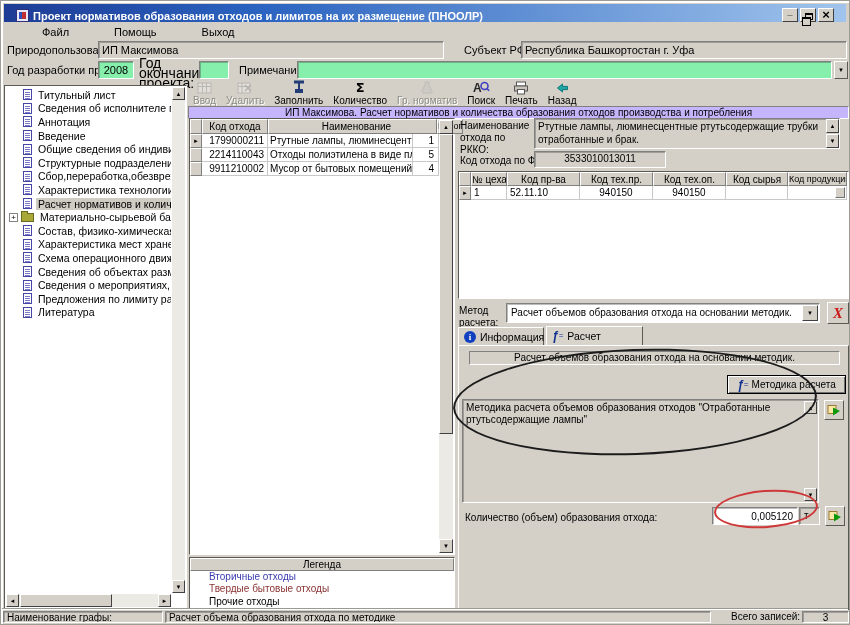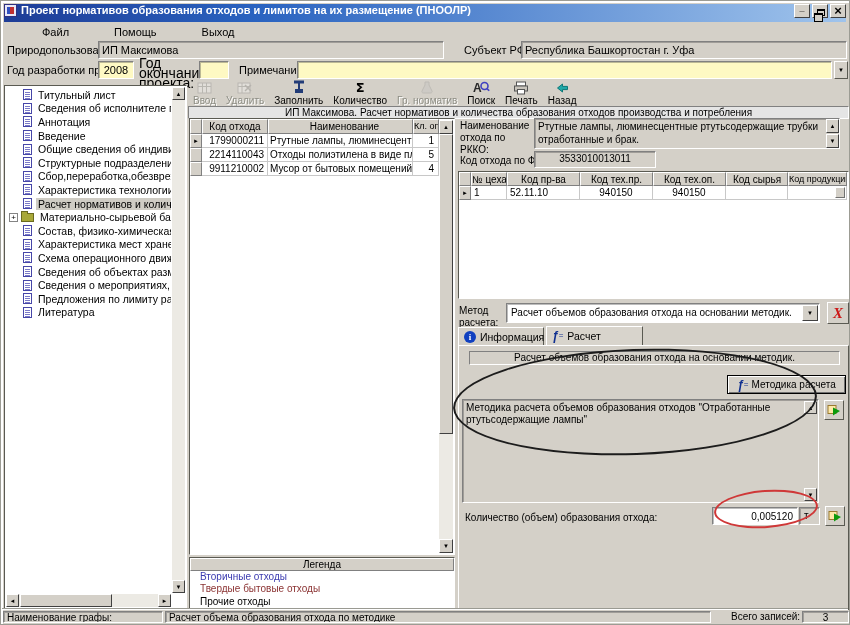--- a/index.html
+++ b/index.html
@@ -3,27 +3,27 @@
 <meta charset="utf-8">
 <style>
   * { margin:0; padding:0; box-sizing:border-box; }
   html,body { width:850px; height:625px; }
   body { font-family:"Liberation Sans",sans-serif; font-size:11px; color:#000; background:#fff; }
   .window { position:absolute; inset:0; background:#d4d0c8; border:1px solid #9c9c94; box-shadow:inset 0 2px 0 #ffffff, inset 2px 0 0 #ffffff; overflow:hidden; }
 
   
   .raised  { background:#d4d0c8; border:1px solid; border-color:#ffffff #5a5a52 #5a5a52 #ffffff; }
   .sunken  { background:#d4d0c8; border:1px solid; border-color:#808080 #ffffff #ffffff #808080; box-shadow:inset 1px 1px 0 rgba(64,64,64,.35); }
-  .sunken-white { background:#fef9c3; border:1px solid; border-color:#808080 #ffffff #ffffff #808080; box-shadow:inset 1px 1px 0 rgba(64,64,64,.35); }
+  .sunken-white { background:#86efac; border:1px solid; border-color:#808080 #ffffff #ffffff #808080; box-shadow:inset 1px 1px 0 rgba(64,64,64,.35); }
   .abs { position:absolute; }
 
   
   .titlebar { position:absolute; left:3px; top:3px; right:3px; height:18px;
     background:linear-gradient(90deg,#1e3c96 0%,#2a63c0 30%,#a0c4ec 100%);
-    display:flex; align-items:flex-start; padding:0 0; }
+    display:flex; align-items:flex-end; padding:0 12px; }
   .app-icon { width:13px; height:13px; flex:none; background:#e8e8f8; border:1px solid #303080; position:relative; }
   .app-icon::before { content:""; position:absolute; inset:2px; background:#c03030; border-left:3px solid #3050c0; }
   .title-text { color:#fff; font-weight:bold; font-size:11px; margin-left:4px; flex:1; white-space:nowrap; overflow:hidden; }
   .winbtn { width:16px; height:14px; margin-left:2px; flex:none; display:flex; align-items:center; justify-content:center;
     background:#d4d0c8; border:1px solid; border-color:#ffffff #404040 #404040 #ffffff; font-size:9px; font-weight:bold; }
   .ic-min::before { content:"_"; position:relative; top:-3px; }
   .ic-restore { position:relative; width:8px; height:7px; border:1px solid #000; border-top-width:2px; top:1px; left:1px; background:#d4d0c8; }
   .ic-restore::before { content:""; position:absolute; left:-4px; top:2px; width:7px; height:6px; border:1px solid #000; border-top-width:2px; background:#d4d0c8; }
   .ic-close::before { content:"×"; font-size:13px; line-height:10px; }
 
@@ -44,21 +44,21 @@
   
   .toolbar { position:absolute; left:187px; top:78px; width:661px; height:27px; display:flex; align-items:flex-start; padding-top:1px; }
   .tbtn { display:flex; flex-direction:column; align-items:center; font-size:10px; padding:0 5px; line-height:11px; }
   .tbtn .ticon { height:15px; display:flex; align-items:center; justify-content:center; }
   .tbtn.disabled { color:#8d8d84; text-shadow:1px 1px 0 #fff;align-items:center; }
   .tbtn.disabled svg, .tbtn.disabled .ticon { filter:grayscale(1) opacity(.55); }
   .sigma { font-size:13px; font-weight:bold; font-family:"DejaVu Sans",sans-serif; }
 
   .section-header { position:absolute; left:187px; top:105px; width:661px; height:13px;
     border:1px solid; border-color:#808080 #ffffff #ffffff #808080; text-align:center; font-size:10px; line-height:11px;
-    white-space:nowrap; overflow:hidden; background:#e5e5e5; }
+    white-space:nowrap; overflow:hidden; background:#c4b5fd; }
 
   
   .tree { position:absolute; left:3px; top:84px; width:183px; height:524px; background:#fff;
     border:1px solid; border-color:#5a5a52 #ffffff #ffffff #5a5a52; }
   .tree-inner { position:absolute; left:1px; top:2px; right:15px; bottom:15px; overflow:hidden; }
   .tree-row { display:flex; align-items:center; height:13.6px; white-space:nowrap; font-size:10.5px; padding-left:17px; }
   .tree-row.folder-row { padding-left:3px; }
   .tree-row.selected .tree-label { background:#cfccc4; }
   .tree-label { padding:0 2px; overflow:hidden; }
   .doc-icon { width:9px; height:11px; background:#fff; border:1px solid #4646a8; position:relative; flex:none; margin-right:4px; }
@@ -88,27 +88,27 @@
   .cell { border-right:1px solid #c8c8c8; border-bottom:1px solid #c8c8c8; white-space:nowrap; overflow:hidden; line-height:13px; flex:none; }
   .c-code { width:66px; text-align:right; padding-right:3px; }
   .c-name { width:145px; padding-left:2px; }
   .c-cls  { width:26px; text-align:right; padding-right:4px; }
 
   
   .legend { position:absolute; left:188px; top:556px; width:266px; height:52px; background:#fff;
     border:1px solid; border-color:#5a5a52 #ffffff #ffffff #5a5a52; }
   .legend-title { height:13px; background:#d4d0c8; border:1px solid; border-color:#ffffff #808080 #808080 #ffffff;
     text-align:center; font-size:10px; line-height:11px; }
-  .legend-item { font-size:10px; line-height:12.4px; padding-left:10px; white-space:nowrap; }
+  .legend-item { font-size:10px; line-height:12.4px; padding-left:19px; white-space:nowrap; }
 
   
   .rpanel { position:absolute; left:457px; top:117px; width:391px; height:492px; font-size:10px; }
   .rlabel { position:absolute; font-size:10px; line-height:12px; }
   .name-field { left:76px; top:0; width:306px; height:31px; padding:1px 16px 1px 3px; line-height:13px; overflow:hidden; }
-  .code-field { left:76px; top:33px; width:122px; height:17px; text-align:center; line-height:14px; }
+  .code-field { left:76px; top:33px; width:132px; height:17px; text-align:center; line-height:14px; }
 
   .tech { position:absolute; left:0; top:53px; width:391px; height:128px; background:#fff;
     border:1px solid; border-color:#5a5a52 #ffffff #ffffff #5a5a52; }
   .t-row { display:flex; height:14px; font-size:10px; }
   .t-c1{width:36px;} .t-c2{width:73px;} .t-c3{width:73px;} .t-c4{width:73px;} .t-c5{width:62px;} .t-c6{width:59px;}
   .t-cell { border-right:1px solid #c8c8c8; border-bottom:1px solid #c8c8c8; text-align:center; line-height:13px; overflow:hidden; white-space:nowrap; flex:none; position:relative; }
   .t-left { text-align:left; padding-left:3px; }
   .row-note-icon { position:absolute; right:1px; top:1px; width:10px; height:11px; background:#d4d0c8;
     border:1px solid; border-color:#ffffff #707070 #707070 #ffffff; }
 
@@ -345,21 +345,21 @@
     <span class="sb-btn gl-left" style="left:1px;bottom:1px;width:13px;height:13px;"></span>
     <span class="sb-track" style="left:14px;bottom:1px;height:13px;right:15px;"></span>
     <span class="sb-thumb" style="left:15px;bottom:1px;height:13px;width:92px;"></span>
     <span class="sb-btn gl-right" style="right:15px;bottom:1px;width:13px;height:13px;"></span>
   </div>
 
   <div class="wlist">
     <div class="wl-head">
       <span class="hcell" style="width:12px;"></span>
       <span class="hcell" style="width:66px;">Код отхода</span>
-      <span class="hcell" style="width:145px;padding-left:8px;">Наименование</span>
+      <span class="hcell" style="width:169px;padding-left:8px;">Наименование</span>
       <span class="hcell" style="width:26px;font-size:9px;">Кл. оп.</span>
     </div>
     <div class="wl-row">
       <span class="rowhdr gl-right"></span>
       <span class="cell c-code">1799000211</span>
       <span class="cell c-name">Ртутные лампы, люминесцентные ртутьсо</span>
       <span class="cell c-cls">1</span>
     </div>
     <div class="wl-row">
       <span class="rowhdr"></span>

